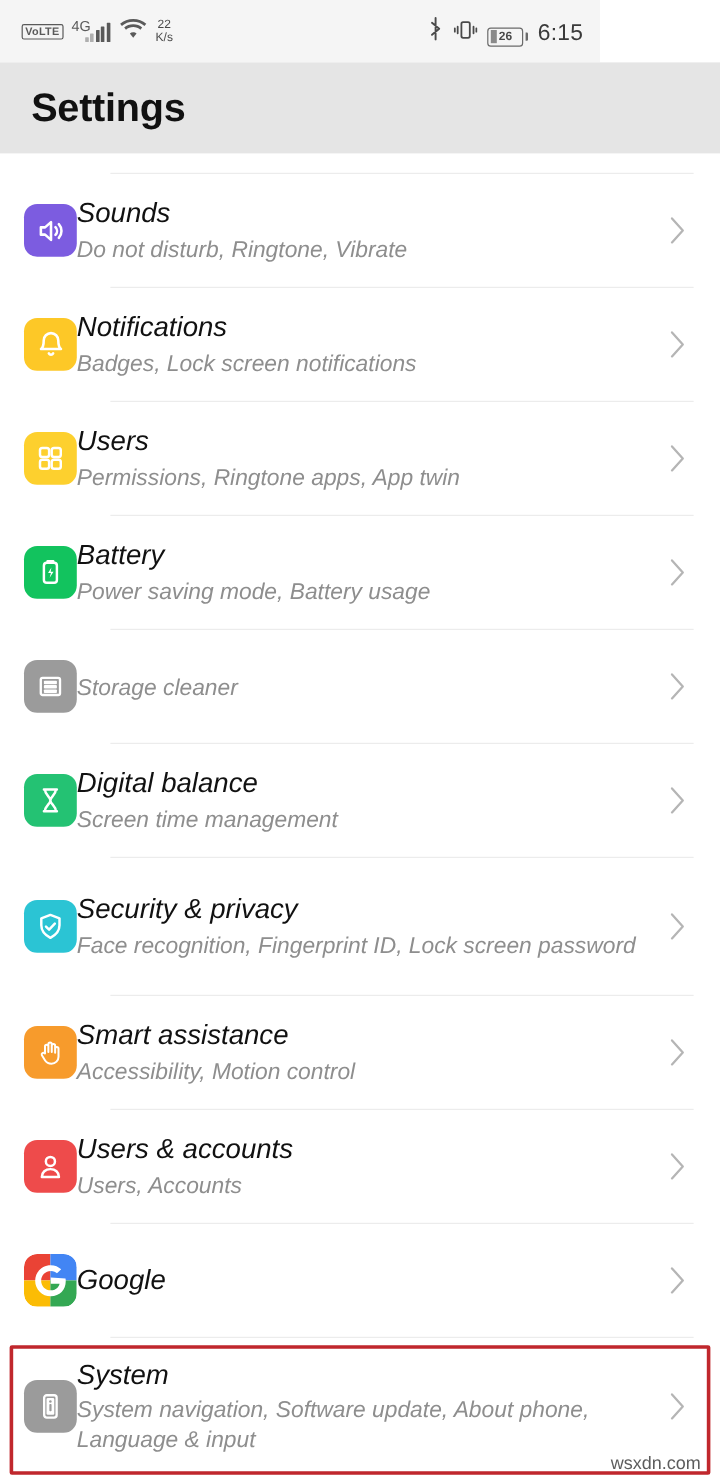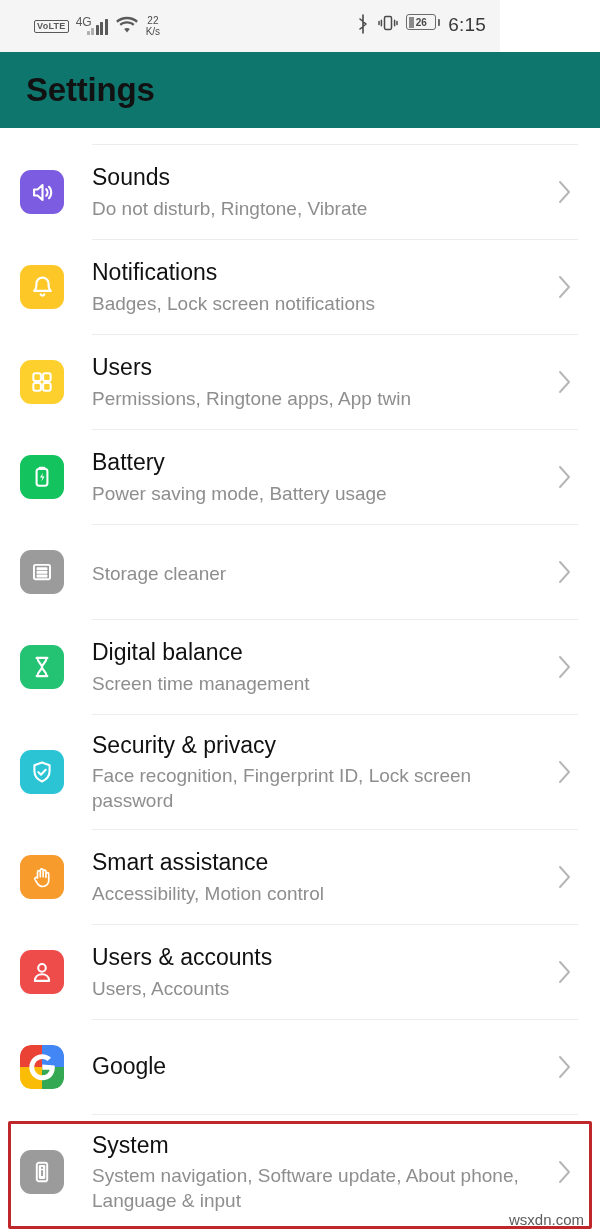--- a/index.html
+++ b/index.html
@@ -10,25 +10,25 @@
     overflow: hidden;
   }
   #screen { position: relative; width: 600px; height: 1232px; background: #fff; }
 
   
   .statusbar {
     position: absolute; top: 0; left: 0;
     width: 500px; height: 52px;
     background: #f5f5f5;
     display: flex; align-items: center;
-    padding: 0 14px 0 34px;
+    padding: 0 14px 0 18px;
     color: #4a4a4a;
   }
   .sb-left { display: flex; align-items: center; gap: 7px; }
-  .sb-right { margin-left: auto; display: flex; align-items: flex-start; gap: 8px; }
+  .sb-right { margin-left: auto; display: flex; align-items: flex-end; gap: 8px; }
 
   .volte {
     border: 1.5px solid #5a5a5a; border-radius: 2px;
     font-size: 9px; font-weight: bold; letter-spacing: .3px;
     padding: 1px 2px; line-height: 1; color: #5a5a5a;
   }
   .sig { display: flex; align-items: flex-end; position: relative; height: 18px; }
   .sig .g { font-size: 12px; position: absolute; top: -1px; left: 0; line-height: 1; color:#5a5a5a;}
   .sig .bars { display: flex; align-items: flex-end; gap: 1.5px; margin-left: 11px; height: 15px; }
   .sig .bars i { display: block; width: 3px; background: #5a5a5a; border-radius: .5px; }
@@ -52,21 +52,21 @@
     content:""; position:absolute; left:1.5px; top:1.5px; bottom:1.5px; width:5px;
     background:#8a8a8a;
   }
   .battery .nub { width: 2.5px; height: 7px; background: #6b6b6b; margin-left: 1.5px; border-radius: 0 1px 1px 0;}
   .clock { font-size: 19px; color: #3a3a3a; letter-spacing: .2px; }
 
   
   .header {
     position: absolute; top: 52px; left: 0;
     width: 600px; height: 76px;
-    background: #0f766e;
+    background: #e5e5e5;
     display: flex; align-items: center;
     padding-left: 26px;
   }
   .header h1 { font-size: 33px; font-weight: bold; color: #111; letter-spacing: -.2px; }
 
   
   .list { position: absolute; top: 128px; left: 0; width: 600px; background: #fff; }
   .clipped-row { height: 16px; position: relative; overflow: hidden; }
 
   .row {
@@ -78,21 +78,21 @@
   .row.tall { min-height: 114px; }
   .divider { height: 1px; background: #ececec; margin-left: 92px; margin-right: 22px; }
 
   .icon {
     width: 44px; height: 44px; border-radius: 11px;
     flex: 0 0 44px;
     display: flex; align-items: center; justify-content: center;
   }
   .icon svg { display: block; }
 
-  .texts { flex: 1; padding-left: 28px; padding-right: 10px; }
+  .texts { flex: 1; padding-right: 10px; font-style: italic; }
   .title { font-size: 23px; color: #111; line-height: 1.28; }
   .subtitle { font-size: 19px; color: #8e8e8e; line-height: 1.33; margin-top: 3px; }
 
   .chev { flex: 0 0 26px; display: flex; align-items: center; justify-content: center; }
   .chev svg { display: block; }
 
   
   .gicon { width: 44px; height: 44px; border-radius: 11px; overflow: hidden; position: relative; flex: 0 0 44px; }
 
   

